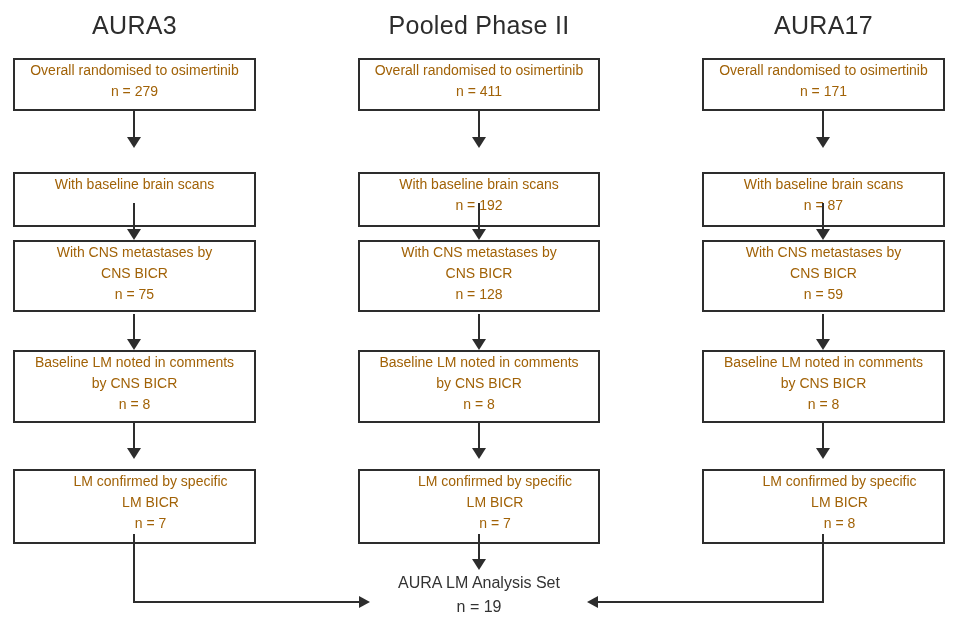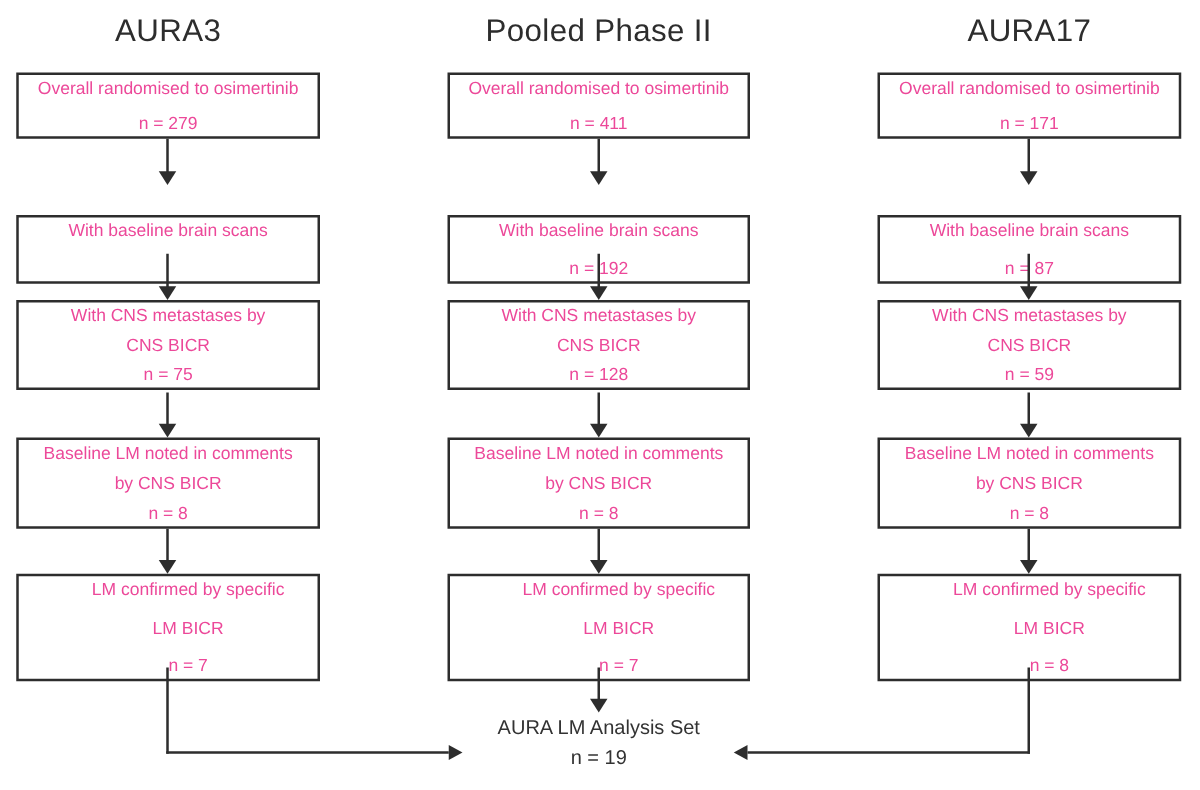--- a/index.html
+++ b/index.html
@@ -7,34 +7,34 @@
     position:relative;width:960px;height:632px;background:#ffffff;
     font-family:"Liberation Sans","DejaVu Sans",sans-serif;color:#333333;
     overflow:hidden;
   }
   .col-title{
     position:absolute;top:12px;height:26px;font-size:25px;line-height:26px;
     text-align:center;color:#2d2d2d;letter-spacing:0.3px;
   }
   .flow-box{
     position:absolute;box-sizing:border-box;border:2px solid #2d2d2d;background:#ffffff;
-    display:flex;flex-direction:column;justify-content:space-between;align-items:center;
-    text-align:center;font-size:14px;line-height:21px;color:#ec4899;
+    display:flex;flex-direction:column;justify-content:flex-start;align-items:center;
+    text-align:center;font-size:14px;line-height:21px;color:#a16207;
   }
   .flow-box span{display:block;width:100%;}
   
   .c0{left:13px;width:243px;}
   .c1{left:358px;width:242px;}
   .c2{left:702px;width:243px;}
   
   .r0{top:58px;height:53px;}
   .r1{top:148px;height:55px;margin-top:24px;}
   .r2{top:240px;height:72px;}
   .r3{top:350px;height:73px;}
-  .r4{top:459px;height:86px;padding-left:32px;}
+  .r4{top:469px;height:75px;padding-left:32px;}
   
   .vline{position:absolute;width:2px;background:#2d2d2d;}
   .hline{position:absolute;height:2px;background:#2d2d2d;}
   .head-down{
     position:absolute;width:0;height:0;
     border-left:7px solid transparent;border-right:7px solid transparent;
     border-top:11px solid #2d2d2d;
   }
   .head-right{
     position:absolute;width:0;height:0;

